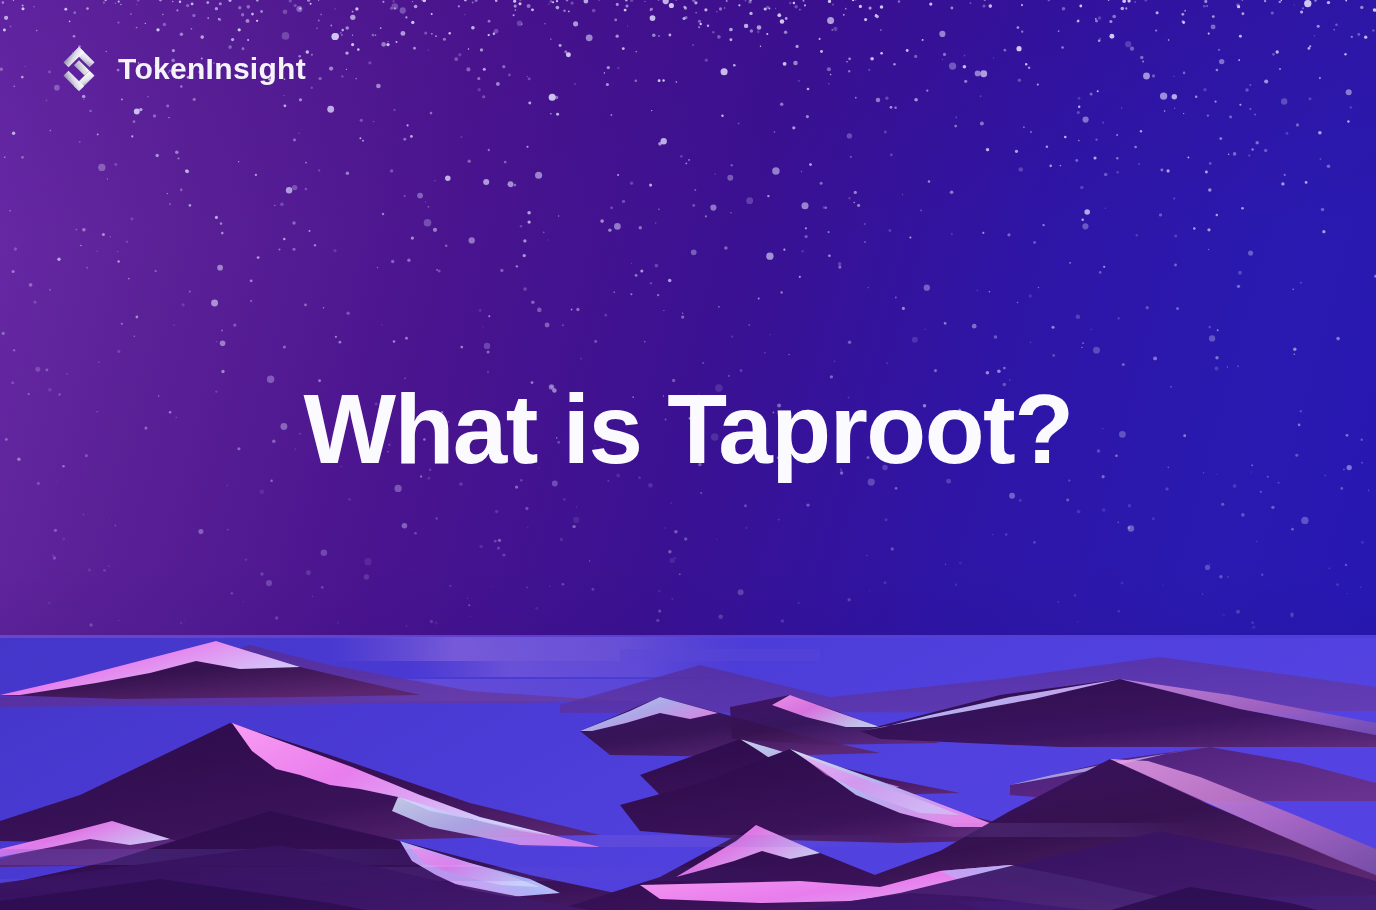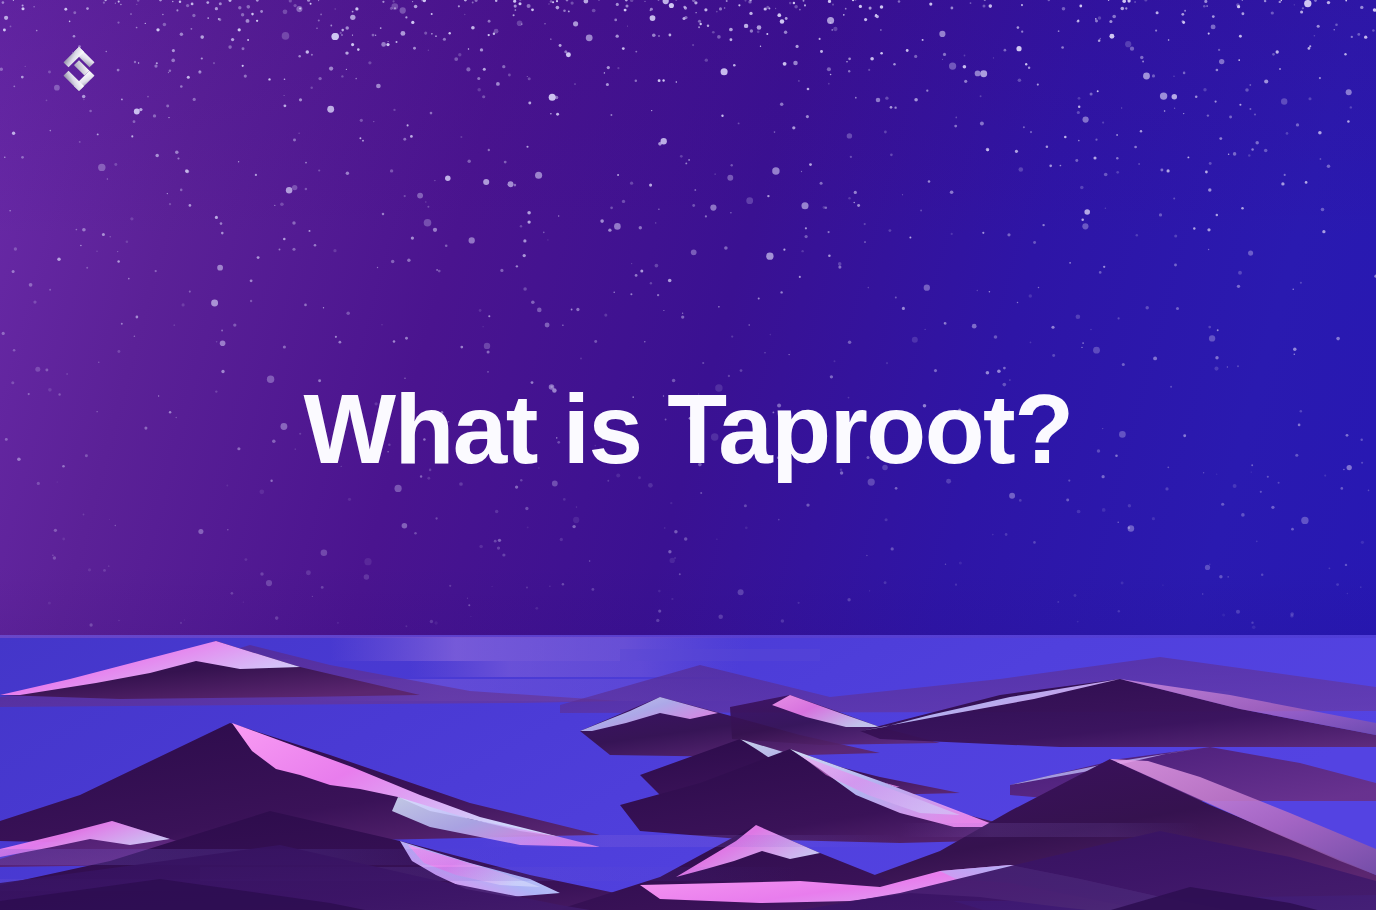--- a/index.html
+++ b/index.html
@@ -1273,20 +1273,21 @@
           <rect x="12" y="12" width="9" height="28" rx="0.5" fill="url(#lg2)"></rect>
 
           <rect x="24" y="24" width="19" height="9" rx="0.5" fill="url(#lg3)"></rect>
 
           <rect x="43" y="24" width="9" height="28" rx="0.5" fill="url(#lg1)"></rect>
 
           <rect x="24" y="43" width="28" height="9" rx="0.5" fill="url(#lg2)"></rect>
         </g>
       </svg>
     </span>
+    <span class="logo-word">TokenInsight</span>
   </div>
 
   <div class="title">
     <h1>What is Taproot?</h1>
   </div>
 
   <div class="horizon-line"></div>
 
   <div class="landscape">
     <svg viewBox="0 0 1376 275" preserveAspectRatio="none" xmlns="http://www.w3.org/2000/svg">

